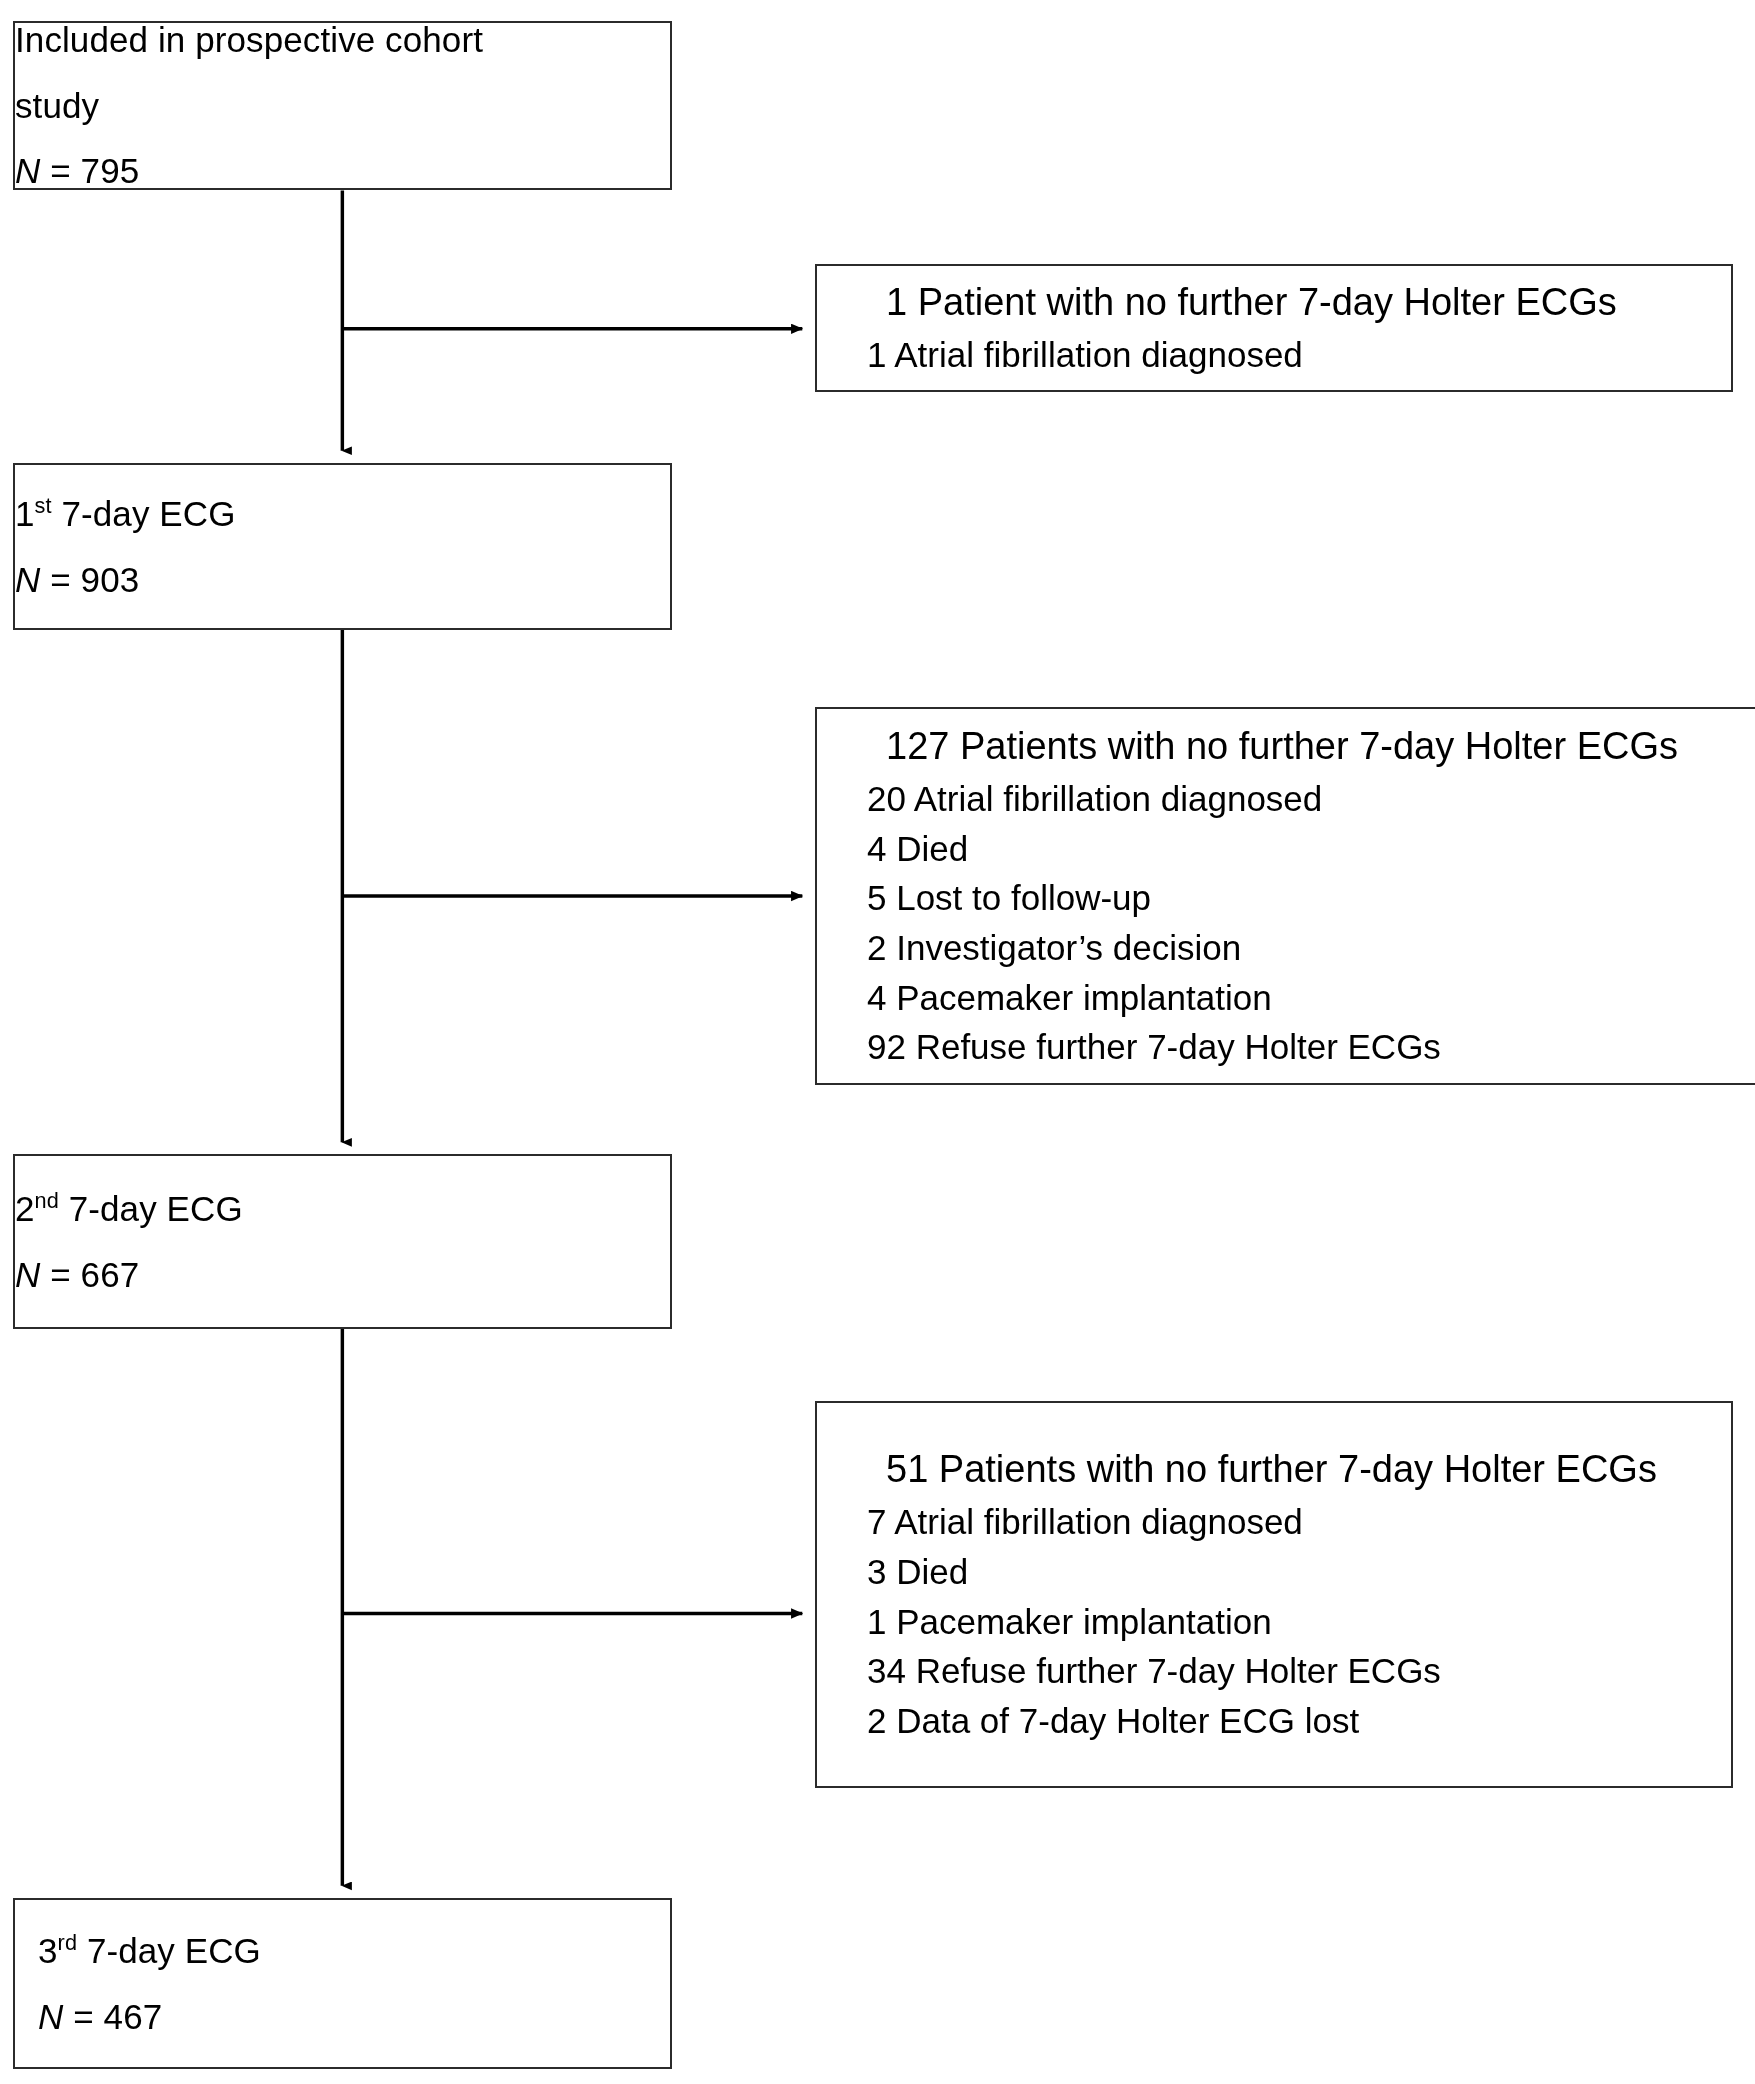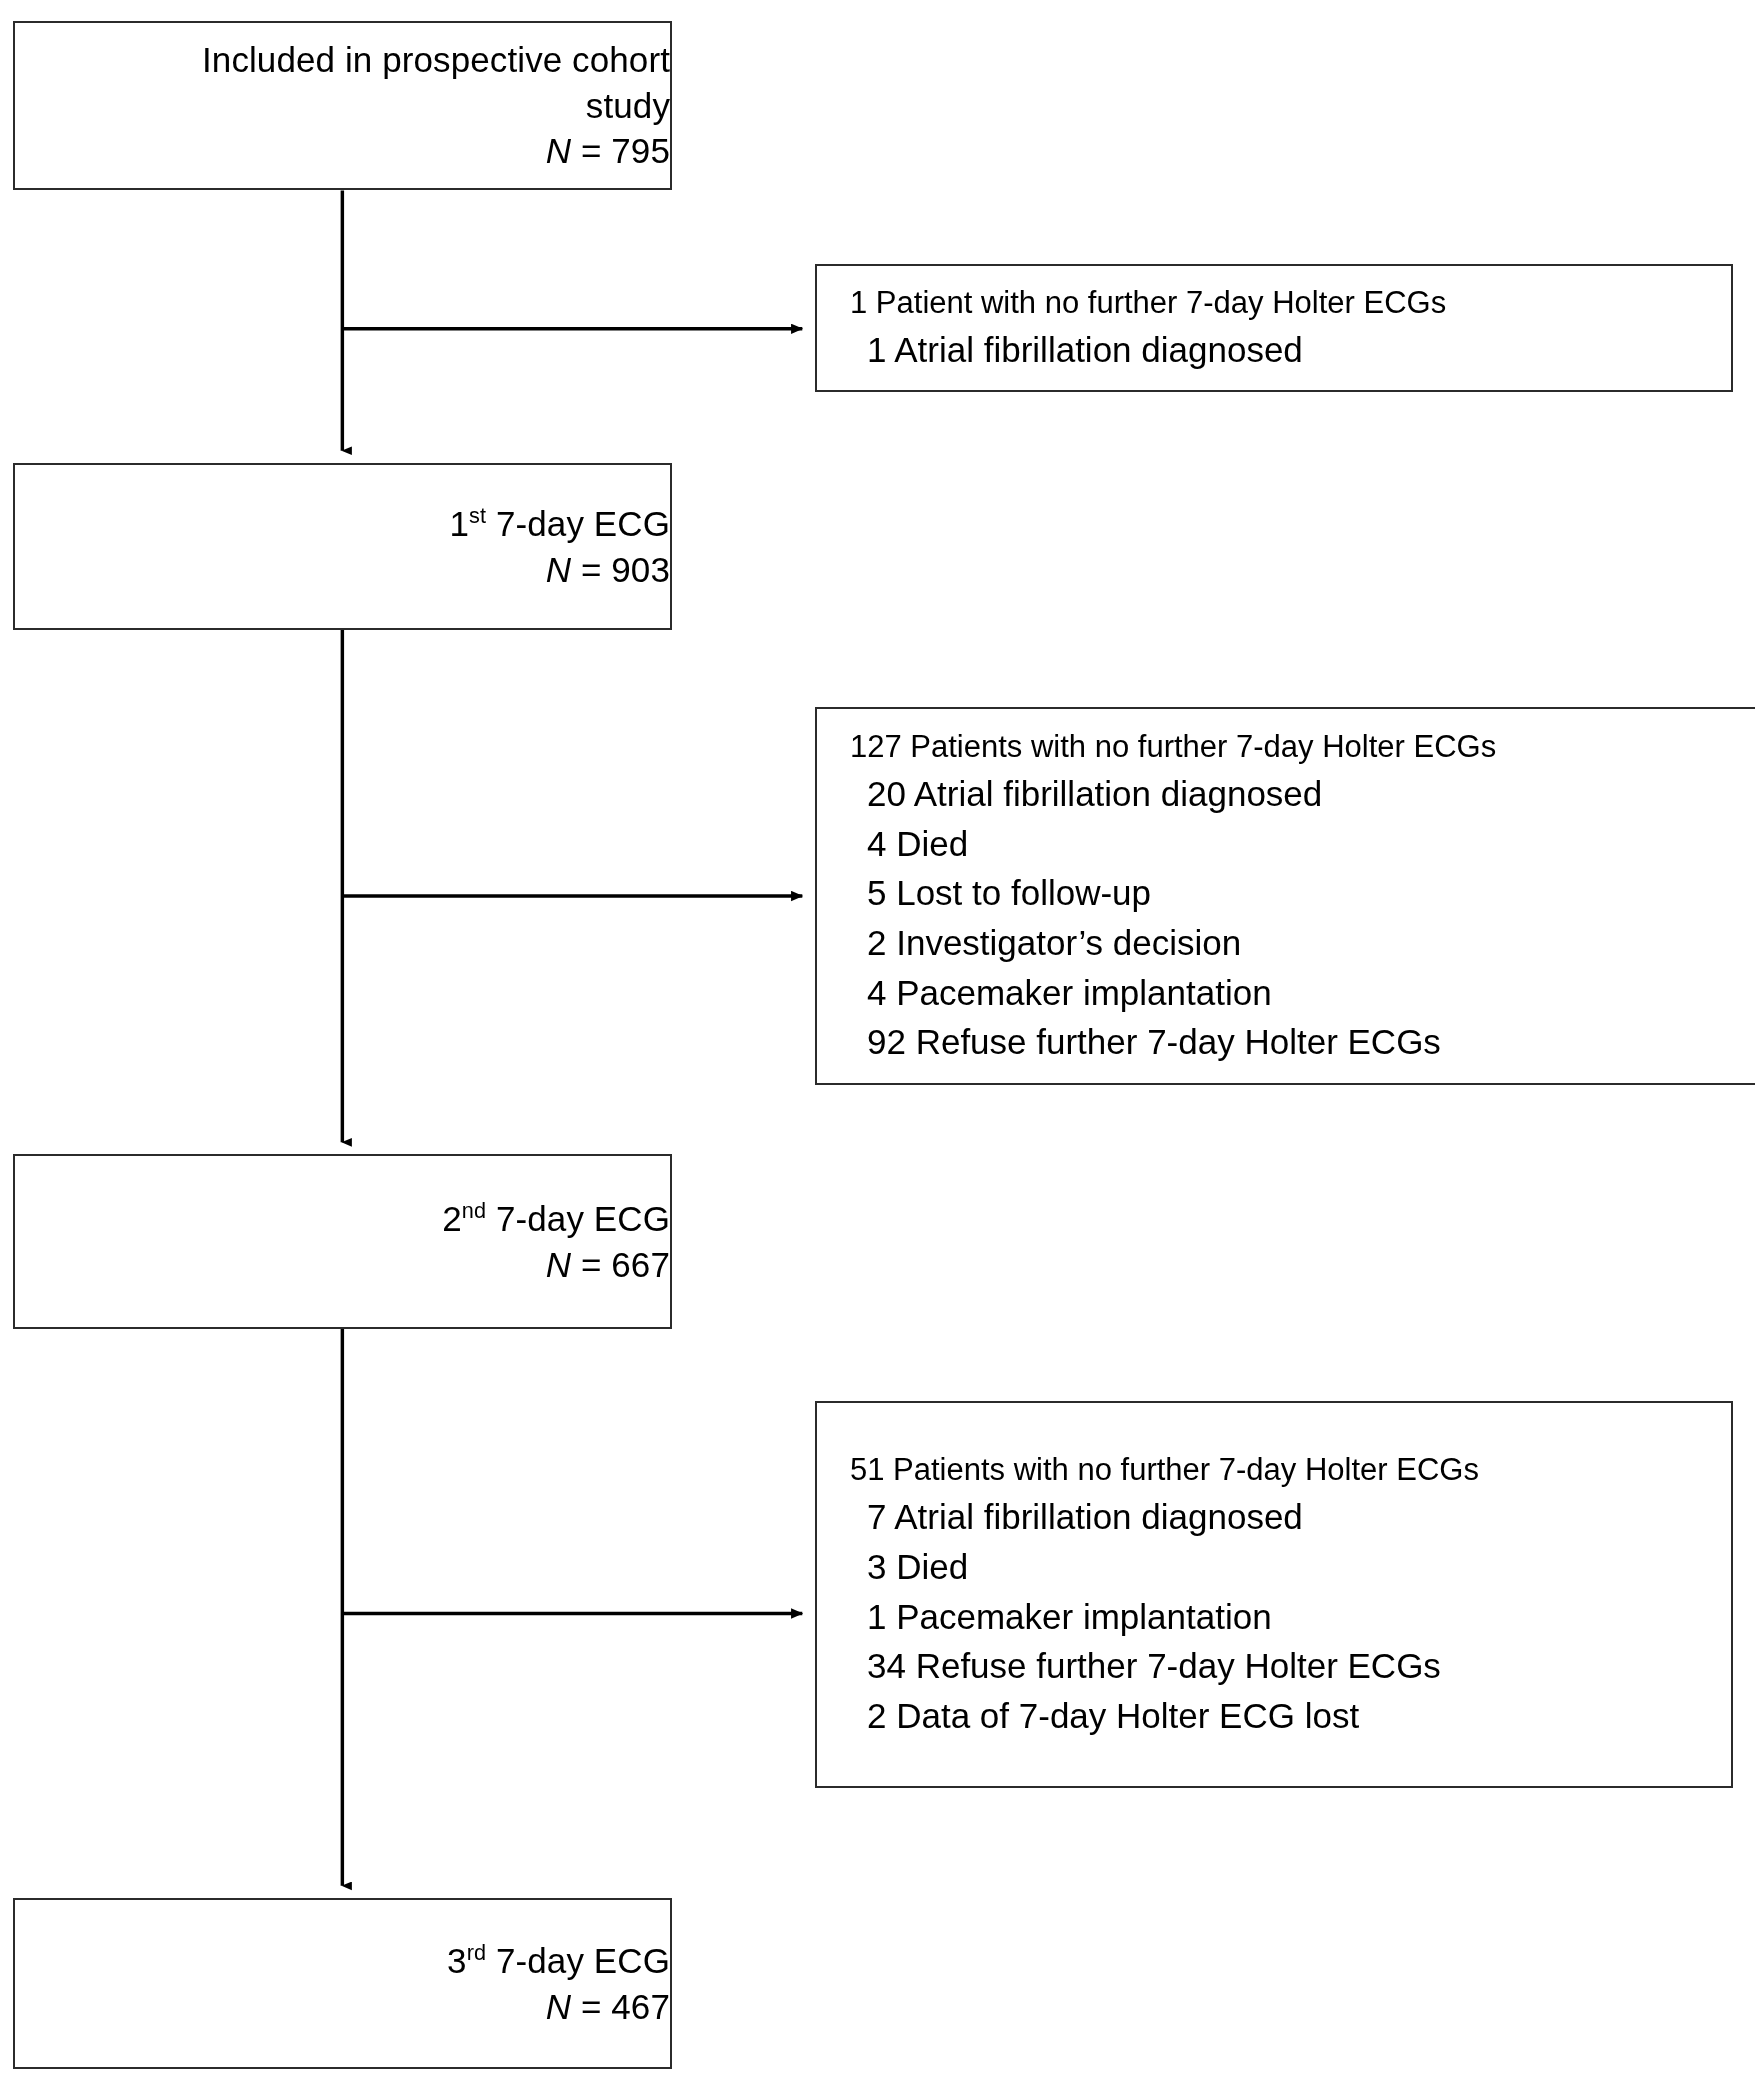--- a/index.html
+++ b/index.html
@@ -22,23 +22,24 @@
   
   .box {
     position: absolute;
     box-sizing: border-box;
     background: #ffffff;
     border: 2.6px solid #2b2b2b;
   }
   .box-main {
     display: flex;
     flex-direction: column;
-    align-items: flex-end;
+    align-items: flex-start;
     justify-content: center;
     text-align: center;
+    gap: 20px;
   }
   .box-excl {
     display: flex;
     flex-direction: column;
     justify-content: center;
     text-align: left;
   }
 
   .main-line {
     font-size: 35px;
@@ -49,24 +50,25 @@
   .main-line sup {
     font-size: 0.62em;
     vertical-align: super;
     line-height: 0;
   }
   .main-line .ital {
     font-style: italic;
   }
 
   .excl-head {
-    font-size: 31px;
+    font-size: 38px;
     line-height: 1.42;
     white-space: nowrap;
     padding-left: 33px;
+    margin-left: 36px;
   }
   .excl-item {
     font-size: 35px;
     line-height: 1.42;
     white-space: nowrap;
     padding-left: 50px;
   }
 
   
   #wires {

